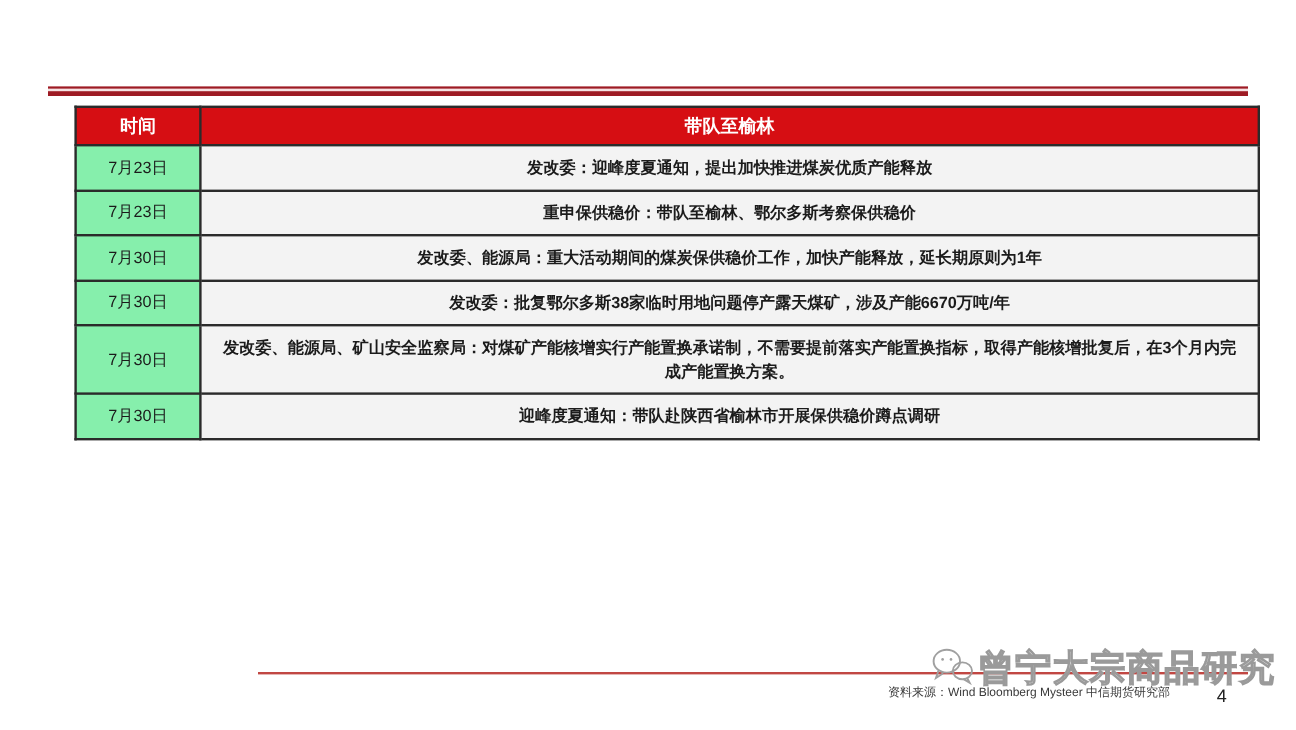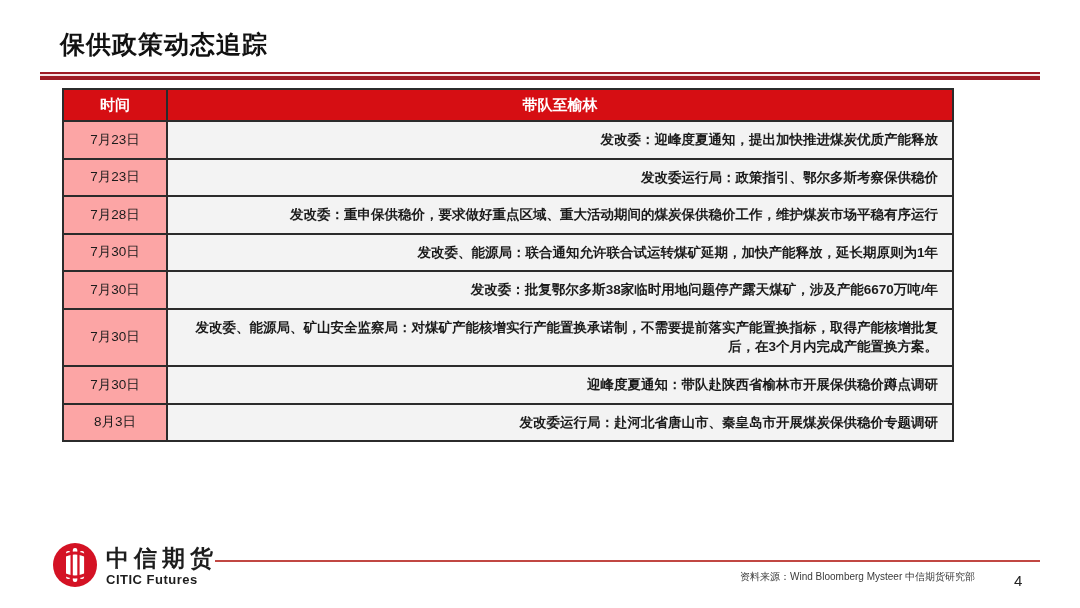--- a/index.html
+++ b/index.html
@@ -15,39 +15,39 @@
     font-size:25px;font-weight:bold;color:#111;
     letter-spacing:1px;
   }
   .title-rule{
     position:absolute;left:40px;top:72px;width:1000px;height:9px;
   }
   .title-rule .thin{height:2px;background:#9E1B24;}
   .title-rule .gap{height:2px;background:#F6E3E4;}
   .title-rule .thick{height:4px;background:#9E1B24;}
   table.policy-table{
-    position:absolute;left:62px;top:88px;width:892px;
+    position:absolute;left:62px;top:88px;width:988px;
     border-collapse:collapse;table-layout:fixed;
   }
   table.policy-table th, table.policy-table td{
     border:2px solid #2B2B2B;
   }
   table.policy-table th{
     background:#D60E13;color:#fff;
     font-size:15px;font-weight:bold;
     height:26px;padding:2px 4px;text-align:center;
   }
   td.date-cell{
-    background:#fca5a5;color:#1B1B1B;
+    background:#86efac;color:#1B1B1B;
     font-size:13.5px;font-weight:500;text-align:center;
     padding:8px 4px;white-space:nowrap;
   }
   td.policy-cell{
     background:#F3F3F3;color:#1B1B1B;
-    font-size:13.5px;font-weight:600;text-align:right;
+    font-size:13.5px;font-weight:600;text-align:center;
     padding:8px 14px;line-height:1.45;
   }
   .footer-logo{
     position:absolute;left:52px;top:542px;
     display:flex;align-items:center;gap:8px;
   }
   .logo-text-cn{
     font-size:23px;font-weight:bold;color:#1d1d1d;letter-spacing:5px;
     font-family:"Liberation Serif","DejaVu Serif",serif;
     line-height:1.05;
@@ -78,21 +78,20 @@
     -webkit-text-stroke:1px #9a9a9a;
     letter-spacing:1px;
     font-family:"Liberation Serif","DejaVu Serif",serif;
   }
 </style>
 </head>
 <body>
 
 <div class="slide">
 
-  <div class="page-title">保供政策动态追踪</div>
 
   <div class="title-rule">
     <div class="thin"></div>
     <div class="gap"></div>
     <div class="thick"></div>
   </div>
 
   <table class="policy-table">
     <colgroup>
         <col style="width:104px">
@@ -104,66 +103,55 @@
         <th>带队至榆林</th>
       </tr>
     </thead>
     <tbody id="table-body">
         <tr>
           <td class="date-cell">7月23日</td>
           <td class="policy-cell">发改委：迎峰度夏通知，提出加快推进煤炭优质产能释放</td>
         </tr>
         <tr>
           <td class="date-cell">7月23日</td>
-          <td class="policy-cell">发改委运行局：政策指引、鄂尔多斯考察保供稳价</td>
-        </tr>
-        <tr>
-          <td class="date-cell">7月28日</td>
-          <td class="policy-cell">发改委：重申保供稳价，要求做好重点区域、重大活动期间的煤炭保供稳价工作，维护煤炭市场平稳有序运行</td>
+          <td class="policy-cell">重申保供稳价：带队至榆林、鄂尔多斯考察保供稳价</td>
         </tr>
         <tr>
           <td class="date-cell">7月30日</td>
-          <td class="policy-cell">发改委、能源局：联合通知允许联合试运转煤矿延期，加快产能释放，延长期原则为1年</td>
+          <td class="policy-cell">发改委、能源局：重大活动期间的煤炭保供稳价工作，加快产能释放，延长期原则为1年</td>
         </tr>
         <tr>
           <td class="date-cell">7月30日</td>
           <td class="policy-cell">发改委：批复鄂尔多斯38家临时用地问题停产露天煤矿，涉及产能6670万吨/年</td>
         </tr>
         <tr>
           <td class="date-cell">7月30日</td>
           <td class="policy-cell">发改委、能源局、矿山安全监察局：对煤矿产能核增实行产能置换承诺制，不需要提前落实产能置换指标，取得产能核增批复后，在3个月内完成产能置换方案。</td>
         </tr>
         <tr>
           <td class="date-cell">7月30日</td>
           <td class="policy-cell">迎峰度夏通知：带队赴陕西省榆林市开展保供稳价蹲点调研</td>
         </tr>
-        <tr>
-          <td class="date-cell">8月3日</td>
-          <td class="policy-cell">发改委运行局：赴河北省唐山市、秦皇岛市开展煤炭保供稳价专题调研</td>
-        </tr>
       </tbody>
   </table>
 
-  <div class="footer-logo">
-    <span>
-      <svg width="46" height="46" viewBox="0 0 46 46">
-        <circle cx="23" cy="23" r="22" fill="#D41224"></circle>
-        <rect x="14" y="9" width="4.5" height="28" rx="2" fill="#fff"></rect>
-        <rect x="20.8" y="6" width="4.5" height="34" rx="2" fill="#fff"></rect>
-        <rect x="27.6" y="9" width="4.5" height="28" rx="2" fill="#fff"></rect>
-        <path d="M10 15 Q23 7 36 15" stroke="#D41224" stroke-width="3" fill="none"></path>
-        <path d="M10 31 Q23 39 36 31" stroke="#D41224" stroke-width="3" fill="none"></path>
-      </svg>
-    </span>
-    <span>
-      <div class="logo-text-cn">中信期货</div>
-      <div class="logo-text-en">CITIC Futures</div>
-    </span>
-  </div>
 
   <div class="footer-rule"></div>
 
   <div class="source-line">资料来源：Wind Bloomberg Mysteer 中信期货研究部</div>
 
+  <div class="watermark">
+    <span>
+      <svg width="36" height="32" viewBox="0 0 36 32" fill="none" stroke="#a0a0a0" stroke-width="1.6">
+        <ellipse cx="14" cy="12" rx="11" ry="9.5"></ellipse>
+        <path d="M7 20 L5 26 L11 22"></path>
+        <ellipse cx="27" cy="20" rx="8" ry="7"></ellipse>
+        <path d="M31 26 L33 30 L28 27"></path>
+        <circle cx="10.5" cy="10.5" r="1.1" fill="#a0a0a0" stroke="none"></circle>
+        <circle cx="17.5" cy="10.5" r="1.1" fill="#a0a0a0" stroke="none"></circle>
+      </svg>
+    </span>
+    <span class="watermark-text">曾宁大宗商品研究</span>
+  </div>
 
   <div class="page-number">4</div>
 
 </div>
 
 </body></html>

